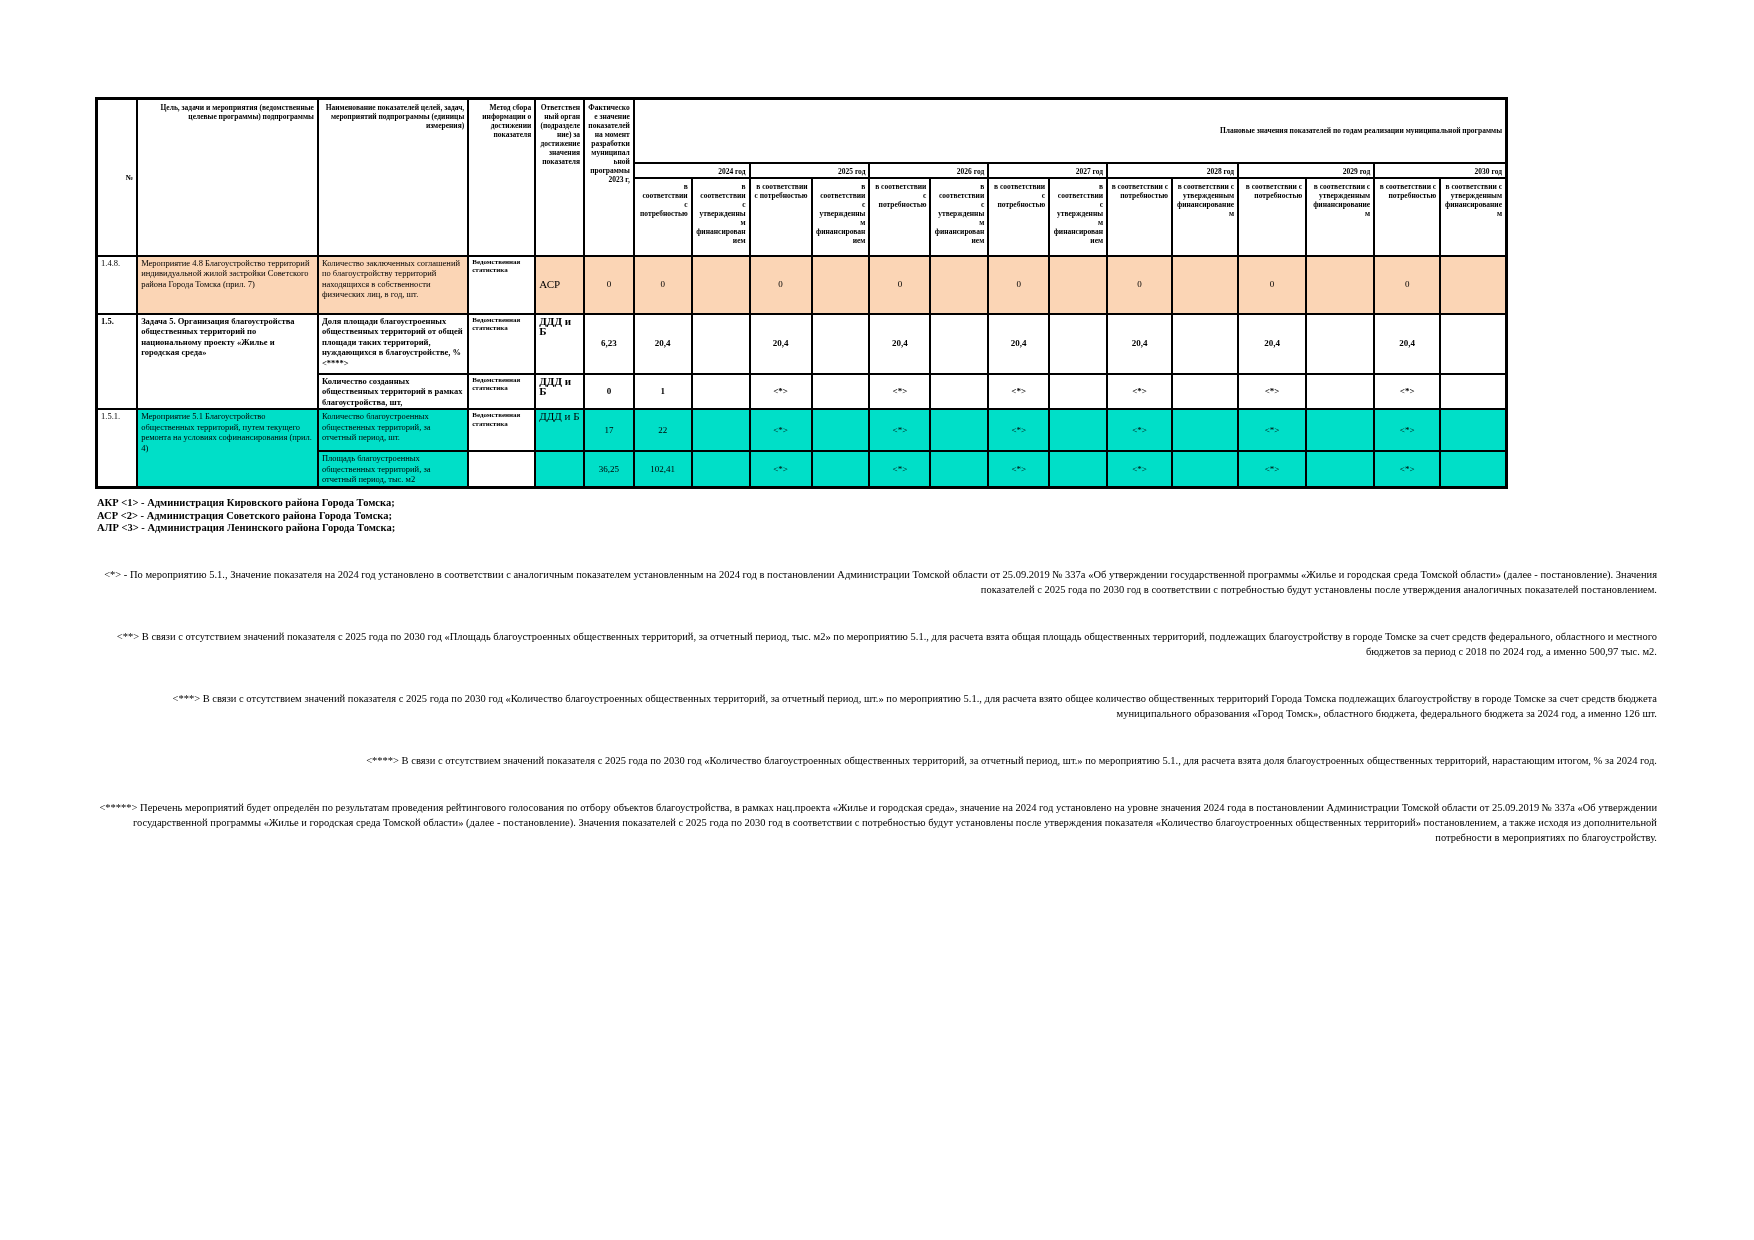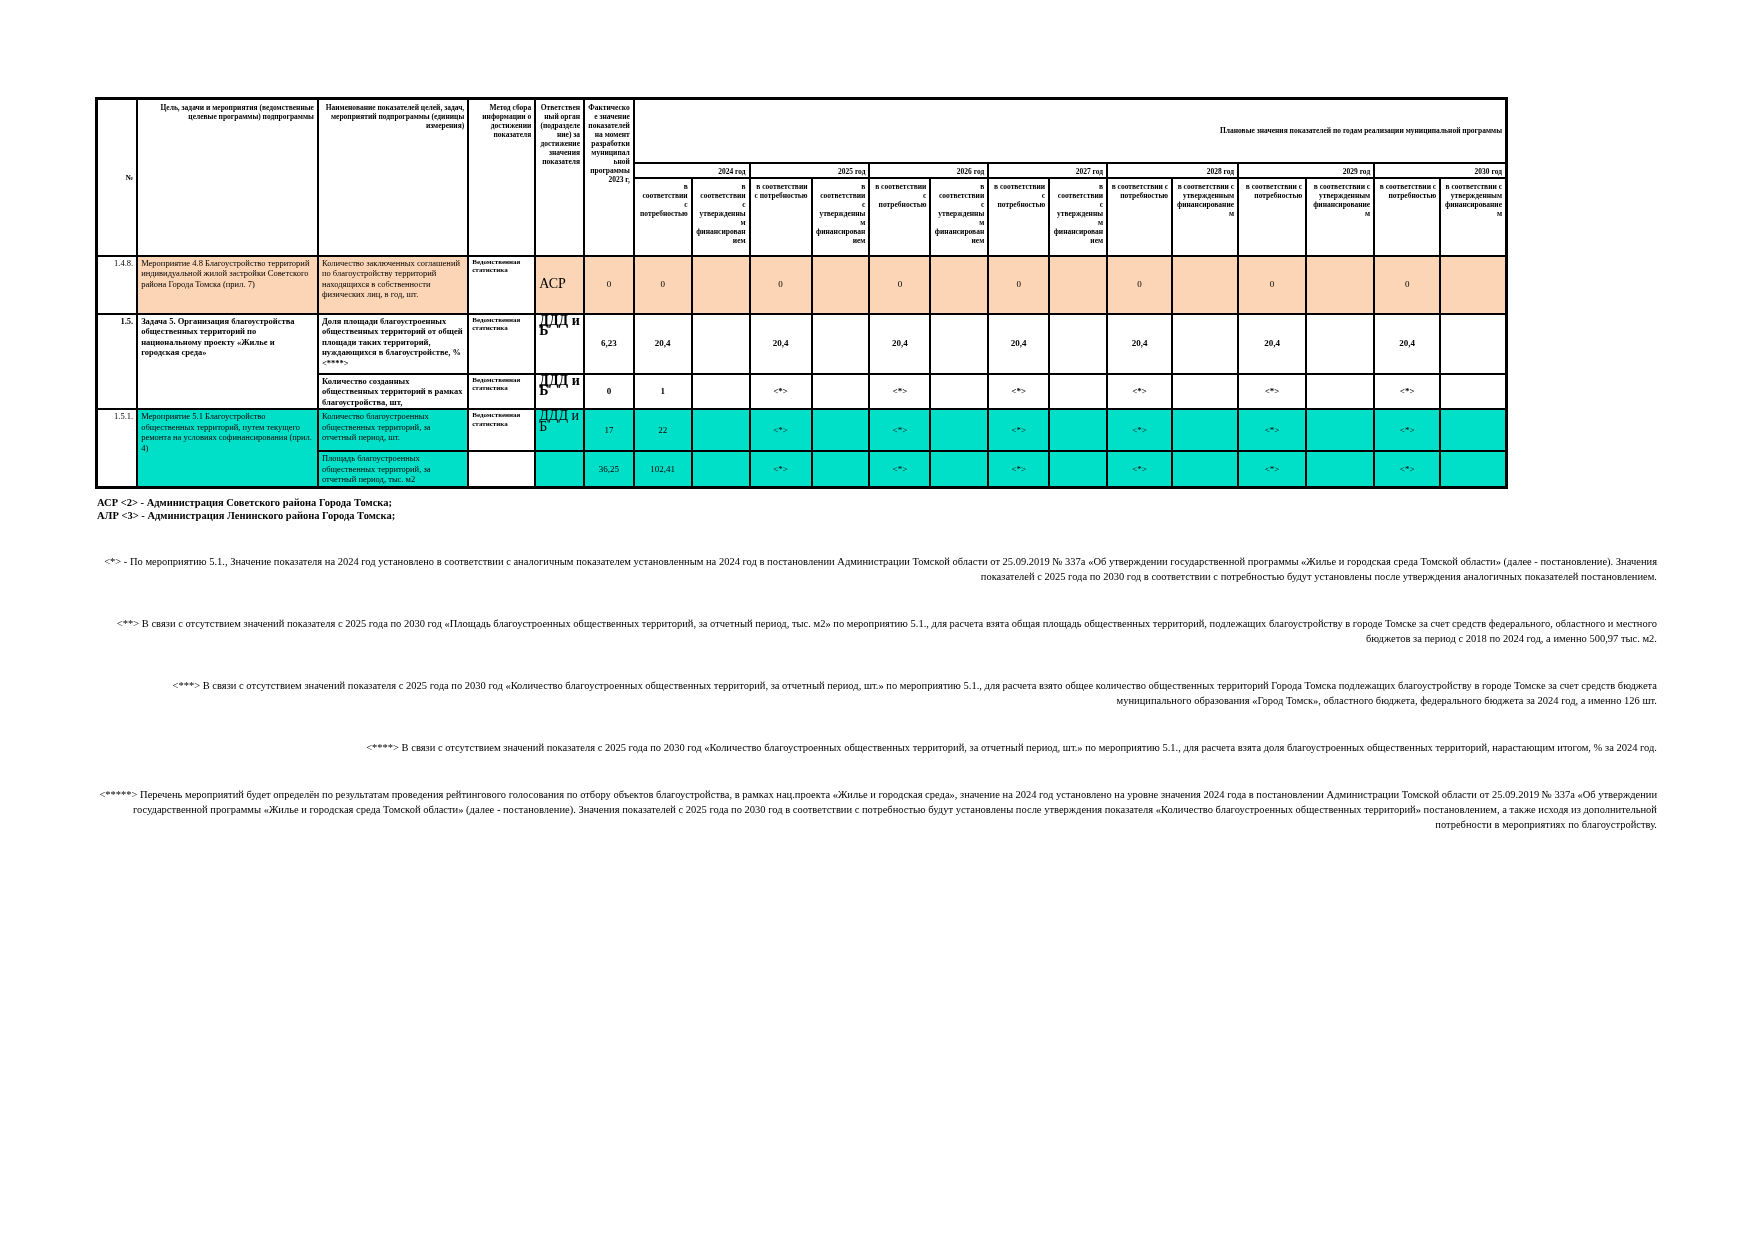--- a/index.html
+++ b/index.html
@@ -4,24 +4,24 @@
 <style>
   html,body{margin:0;padding:0;background:#fff;}
   body{width:1754px;height:1240px;font-family:"Liberation Serif",serif;color:#000;}
   .sheet{position:relative;width:1754px;height:1240px;overflow:hidden;background:#fff;}
 
   table.grid{border-collapse:collapse;table-layout:fixed;position:absolute;left:95px;top:97px;width:1413px;border:3px solid #000;}
   .grid th,.grid td{border:2px solid #000;padding:1px 3px;overflow:hidden;word-wrap:break-word;}
   .grid th{font-size:7.5px;line-height:9px;font-weight:bold;text-align:right;vertical-align:top;padding-top:3px;}
   .grid th.vm{vertical-align:middle;padding-top:1px;}
   .grid td{font-size:8.5px;line-height:10.5px;vertical-align:top;text-align:left;background:#fff;}
-  td.num{text-align:right;font-size:8.5px;}
+  td.num{text-align:left;font-size:8.5px;}
   td.val{text-align:center;vertical-align:middle;font-size:9px;}
   td.method{font-size:7px;line-height:8.5px;font-weight:bold;}
-  td.resp{font-size:14px;}
+  td.resp{font-size:11px;}
   td.vm{vertical-align:middle;}
   tr.bold td{font-weight:bold;}
   .peach{background:#FBD5B5 !important;}
   .teal{background:#00DFC8 !important;}
 
   .notes{position:absolute;left:97px;top:497px;width:1560px;font-size:10.5px;line-height:15px;}
   .notes .label{line-height:13px;margin-bottom:13px;}
   .abbrevs div{font-weight:bold;line-height:12.5px;}
   .fnote{margin-top:32px;text-align:right;}
 </style>
@@ -198,20 +198,21 @@
       <td class="val teal">&lt;*&gt;</td>
       <td class="val teal"></td>
       <td class="val teal">&lt;*&gt;</td>
       <td class="val teal"></td>
     </tr>
   </tbody>
     </table>
 
   <div class="notes">
     <div class="abbrevs">
+      <div>АКР &lt;1&gt; - Администрация Кировского района Города Томска;</div>
       <div>АСР &lt;2&gt; - Администрация Советского района Города Томска;</div>
       <div>АЛР &lt;3&gt; - Администрация Ленинского района Города Томска;</div>
     </div>
     <div class="fnote">&lt;*&gt; - По мероприятию 5.1., Значение показателя на 2024 год установлено в соответствии с аналогичным показателем установленным на 2024 год в постановлении Администрации Томской области от 25.09.2019 № 337а «Об утверждении государственной программы «Жилье и городская среда Томской области» (далее - постановление). Значения показателей с 2025 года по 2030 год в соответствии с потребностью будут установлены после утверждения аналогичных показателей постановлением.</div>
     <div class="fnote">&lt;**&gt; В связи с отсутствием значений показателя с 2025 года по 2030 год «Площадь благоустроенных общественных территорий, за отчетный период, тыс. м2» по мероприятию 5.1., для расчета взята общая площадь общественных территорий, подлежащих благоустройству в городе Томске за счет средств федерального, областного и местного бюджетов за период с 2018 по 2024 год, а именно 500,97 тыс. м2.</div>
     <div class="fnote">&lt;***&gt; В связи с отсутствием значений показателя с 2025 года по 2030 год «Количество благоустроенных общественных территорий, за отчетный период, шт.» по мероприятию 5.1., для расчета взято общее количество общественных территорий Города Томска подлежащих благоустройству в городе Томске за счет средств бюджета муниципального образования «Город Томск», областного бюджета, федерального бюджета за 2024 год, а именно 126 шт.</div>
     <div class="fnote">&lt;****&gt; В связи с отсутствием значений показателя с 2025 года по 2030 год «Количество благоустроенных общественных территорий, за отчетный период, шт.» по мероприятию 5.1., для расчета взята доля благоустроенных общественных территорий, нарастающим итогом, % за 2024 год.</div>
     <div class="fnote">&lt;*****&gt; Перечень мероприятий будет определён по результатам проведения рейтингового голосования по отбору объектов благоустройства, в рамках нац.проекта «Жилье и городская среда», значение на 2024 год установлено на уровне значения 2024 года в постановлении Администрации Томской области от 25.09.2019 № 337а «Об утверждении государственной программы «Жилье и городская среда Томской области» (далее - постановление). Значения показателей с 2025 года по 2030 год в соответствии с потребностью будут установлены после утверждения показателя «Количество благоустроенных общественных территорий» постановлением, а также исходя из дополнительной потребности в мероприятиях по благоустройству.</div>
   </div>
 

